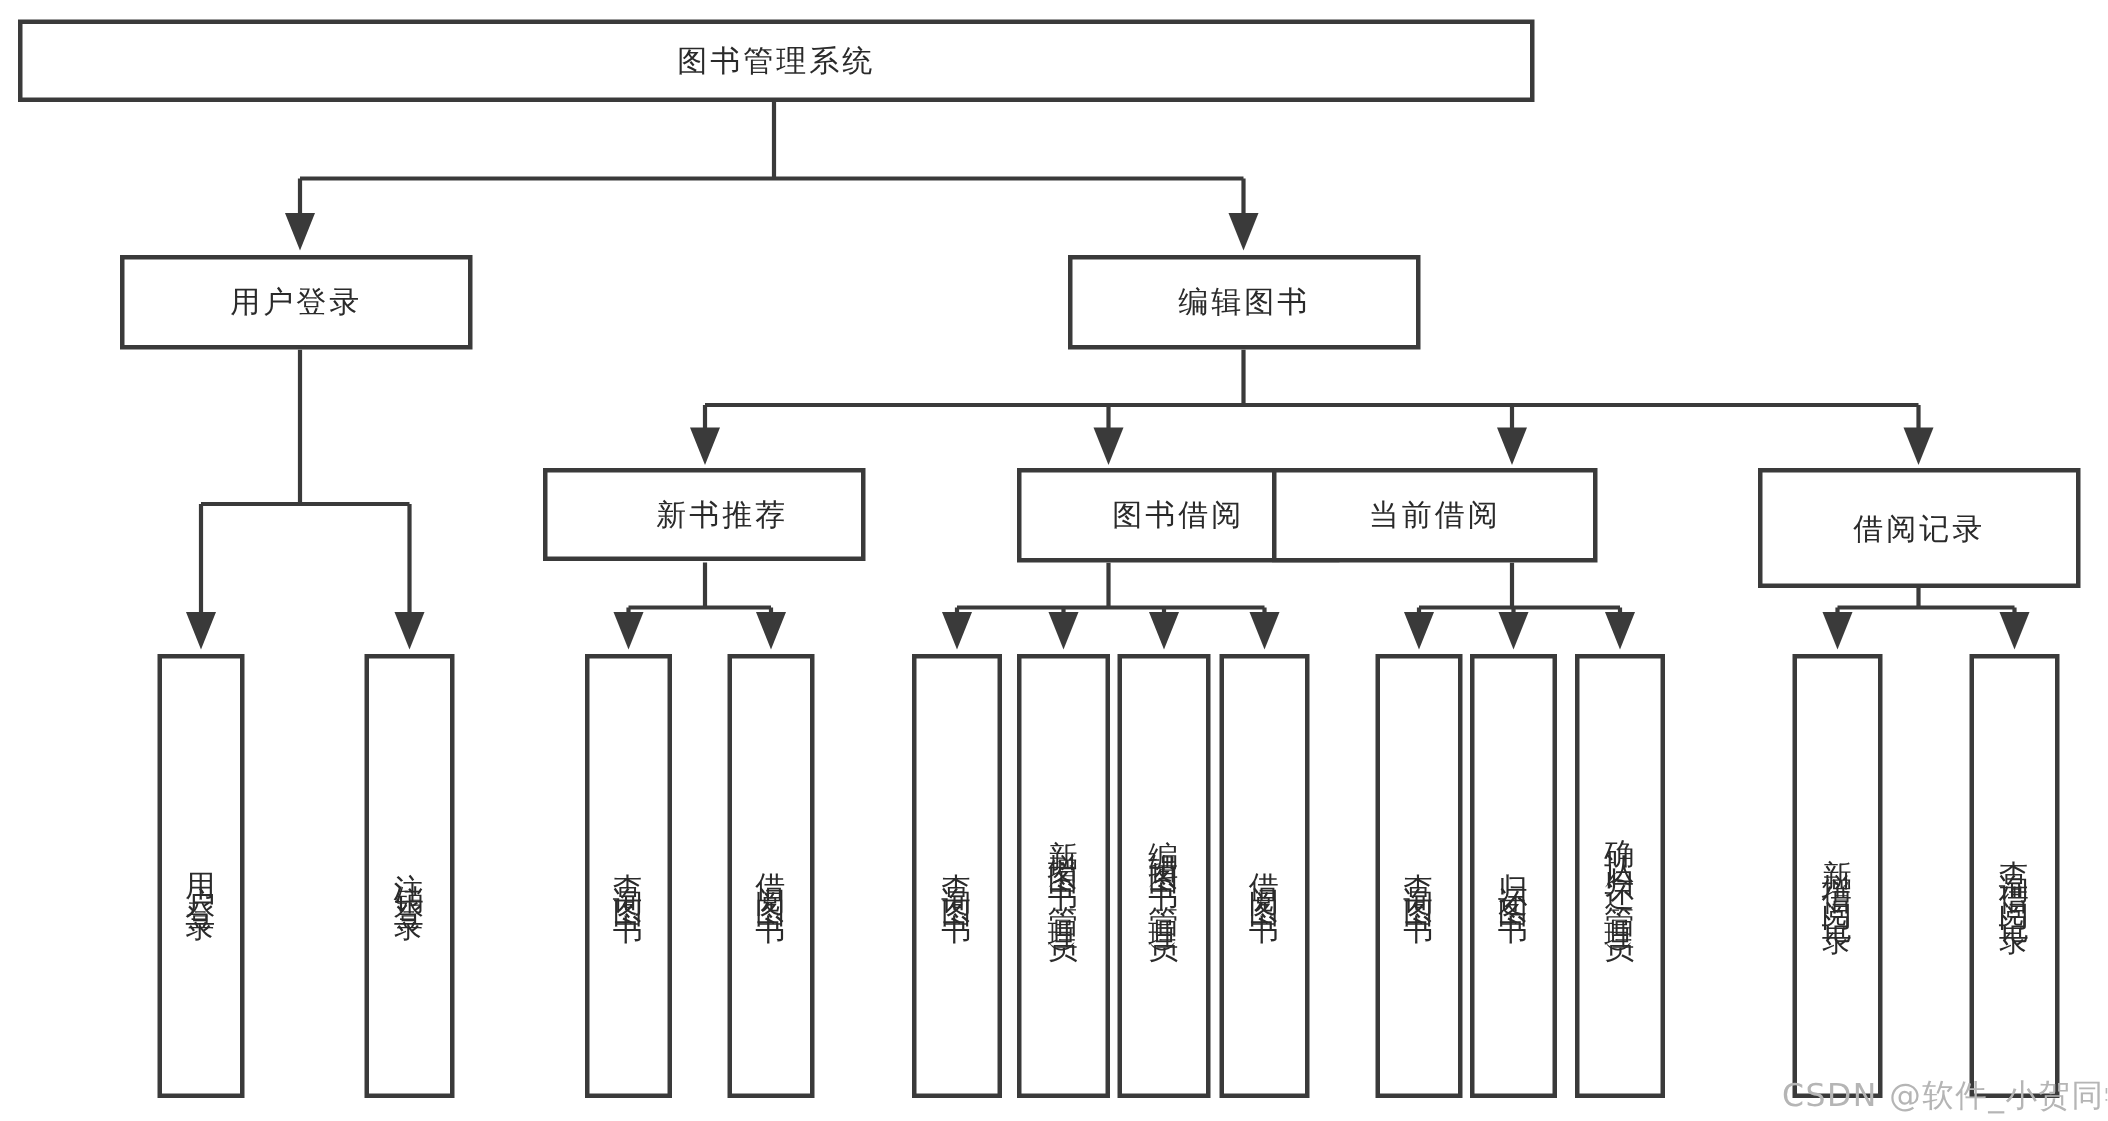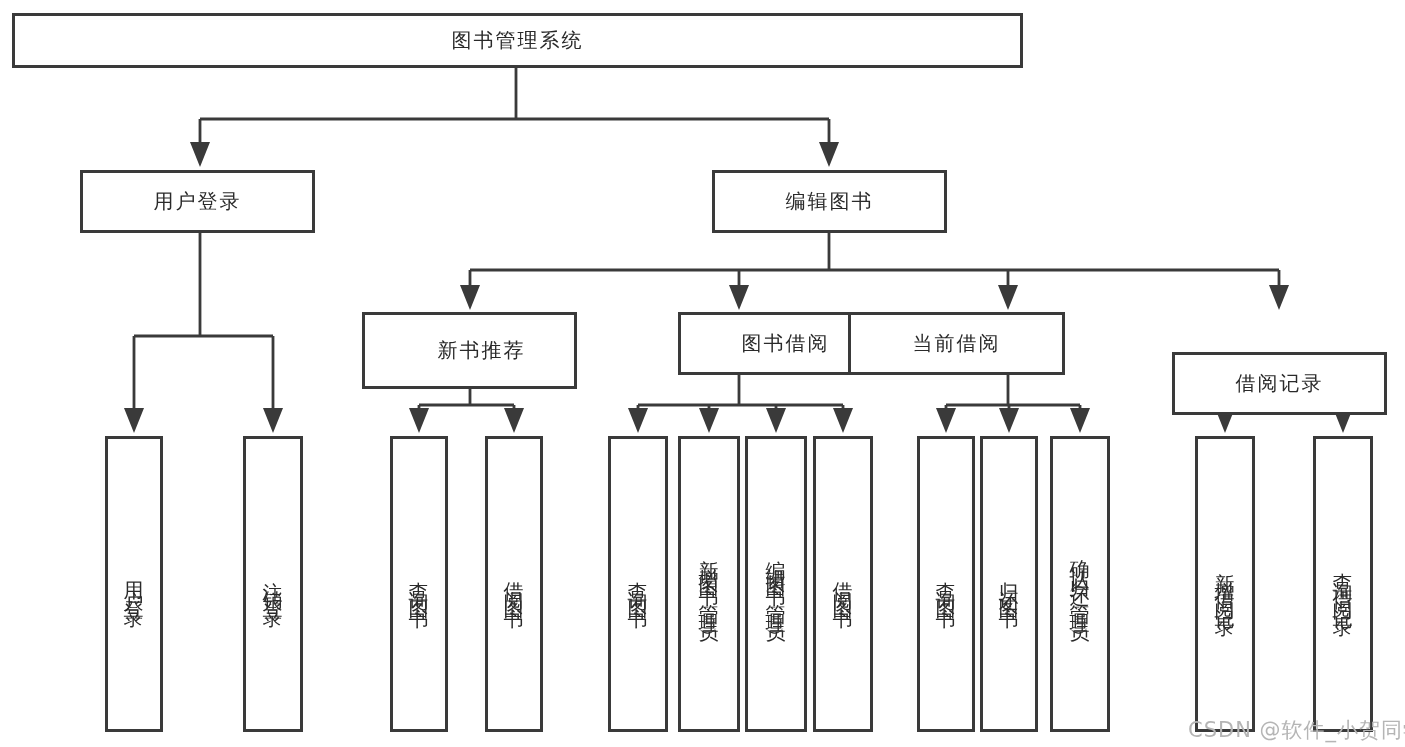--- a/index.html
+++ b/index.html
@@ -45,24 +45,24 @@
     letter-spacing: 9px;
     line-height: 1;
     color: #2a2a2a;
   }
   
   .n-root          { left: 12px;   top: 13px;  width: 1011px; height: 55px; }
   
   .n-user-login    { left: 80px;   top: 170px; width: 235px;  height: 63px; }
   .n-book-mgmt     { left: 712px;  top: 170px; width: 235px;  height: 63px; }
   
-  .n-new-books     { left: 362px;  top: 312px; width: 215px;  height: 77px; padding-left: 24px; }
+  .n-new-books     { left: 362px;  top: 312px; width: 215px;  height: 62px; padding-left: 24px; }
   .n-book-borrow   { left: 632px;  top: 312px; width: 215px;  height: 63px; margin-left: 46px; }
   .n-cur-borrow    { left: 848px;  top: 312px; width: 217px;  height: 63px; }
-  .n-borrow-rec    { left: 1172px; top: 312px; width: 215px;  height: 63px; margin-top: 40px; }
+  .n-borrow-rec    { left: 1172px; top: 312px; width: 215px;  height: 80px; }
   
   .leaf            { top: 436px;   height: 296px; }
   .n-l-login       { left: 105px;  width: 58px; }
   .n-l-logout      { left: 243px;  width: 60px; }
   .n-l-nb-query    { left: 390px;  width: 58px; }
   .n-l-nb-borrow   { left: 485px;  width: 58px; }
   .n-l-bb-query    { left: 608px;  width: 60px; }
   .n-l-bb-add      { left: 678px;  width: 62px; }
   .n-l-bb-edit     { left: 745px;  width: 62px; }
   .n-l-bb-borrow   { left: 813px;  width: 60px; }

